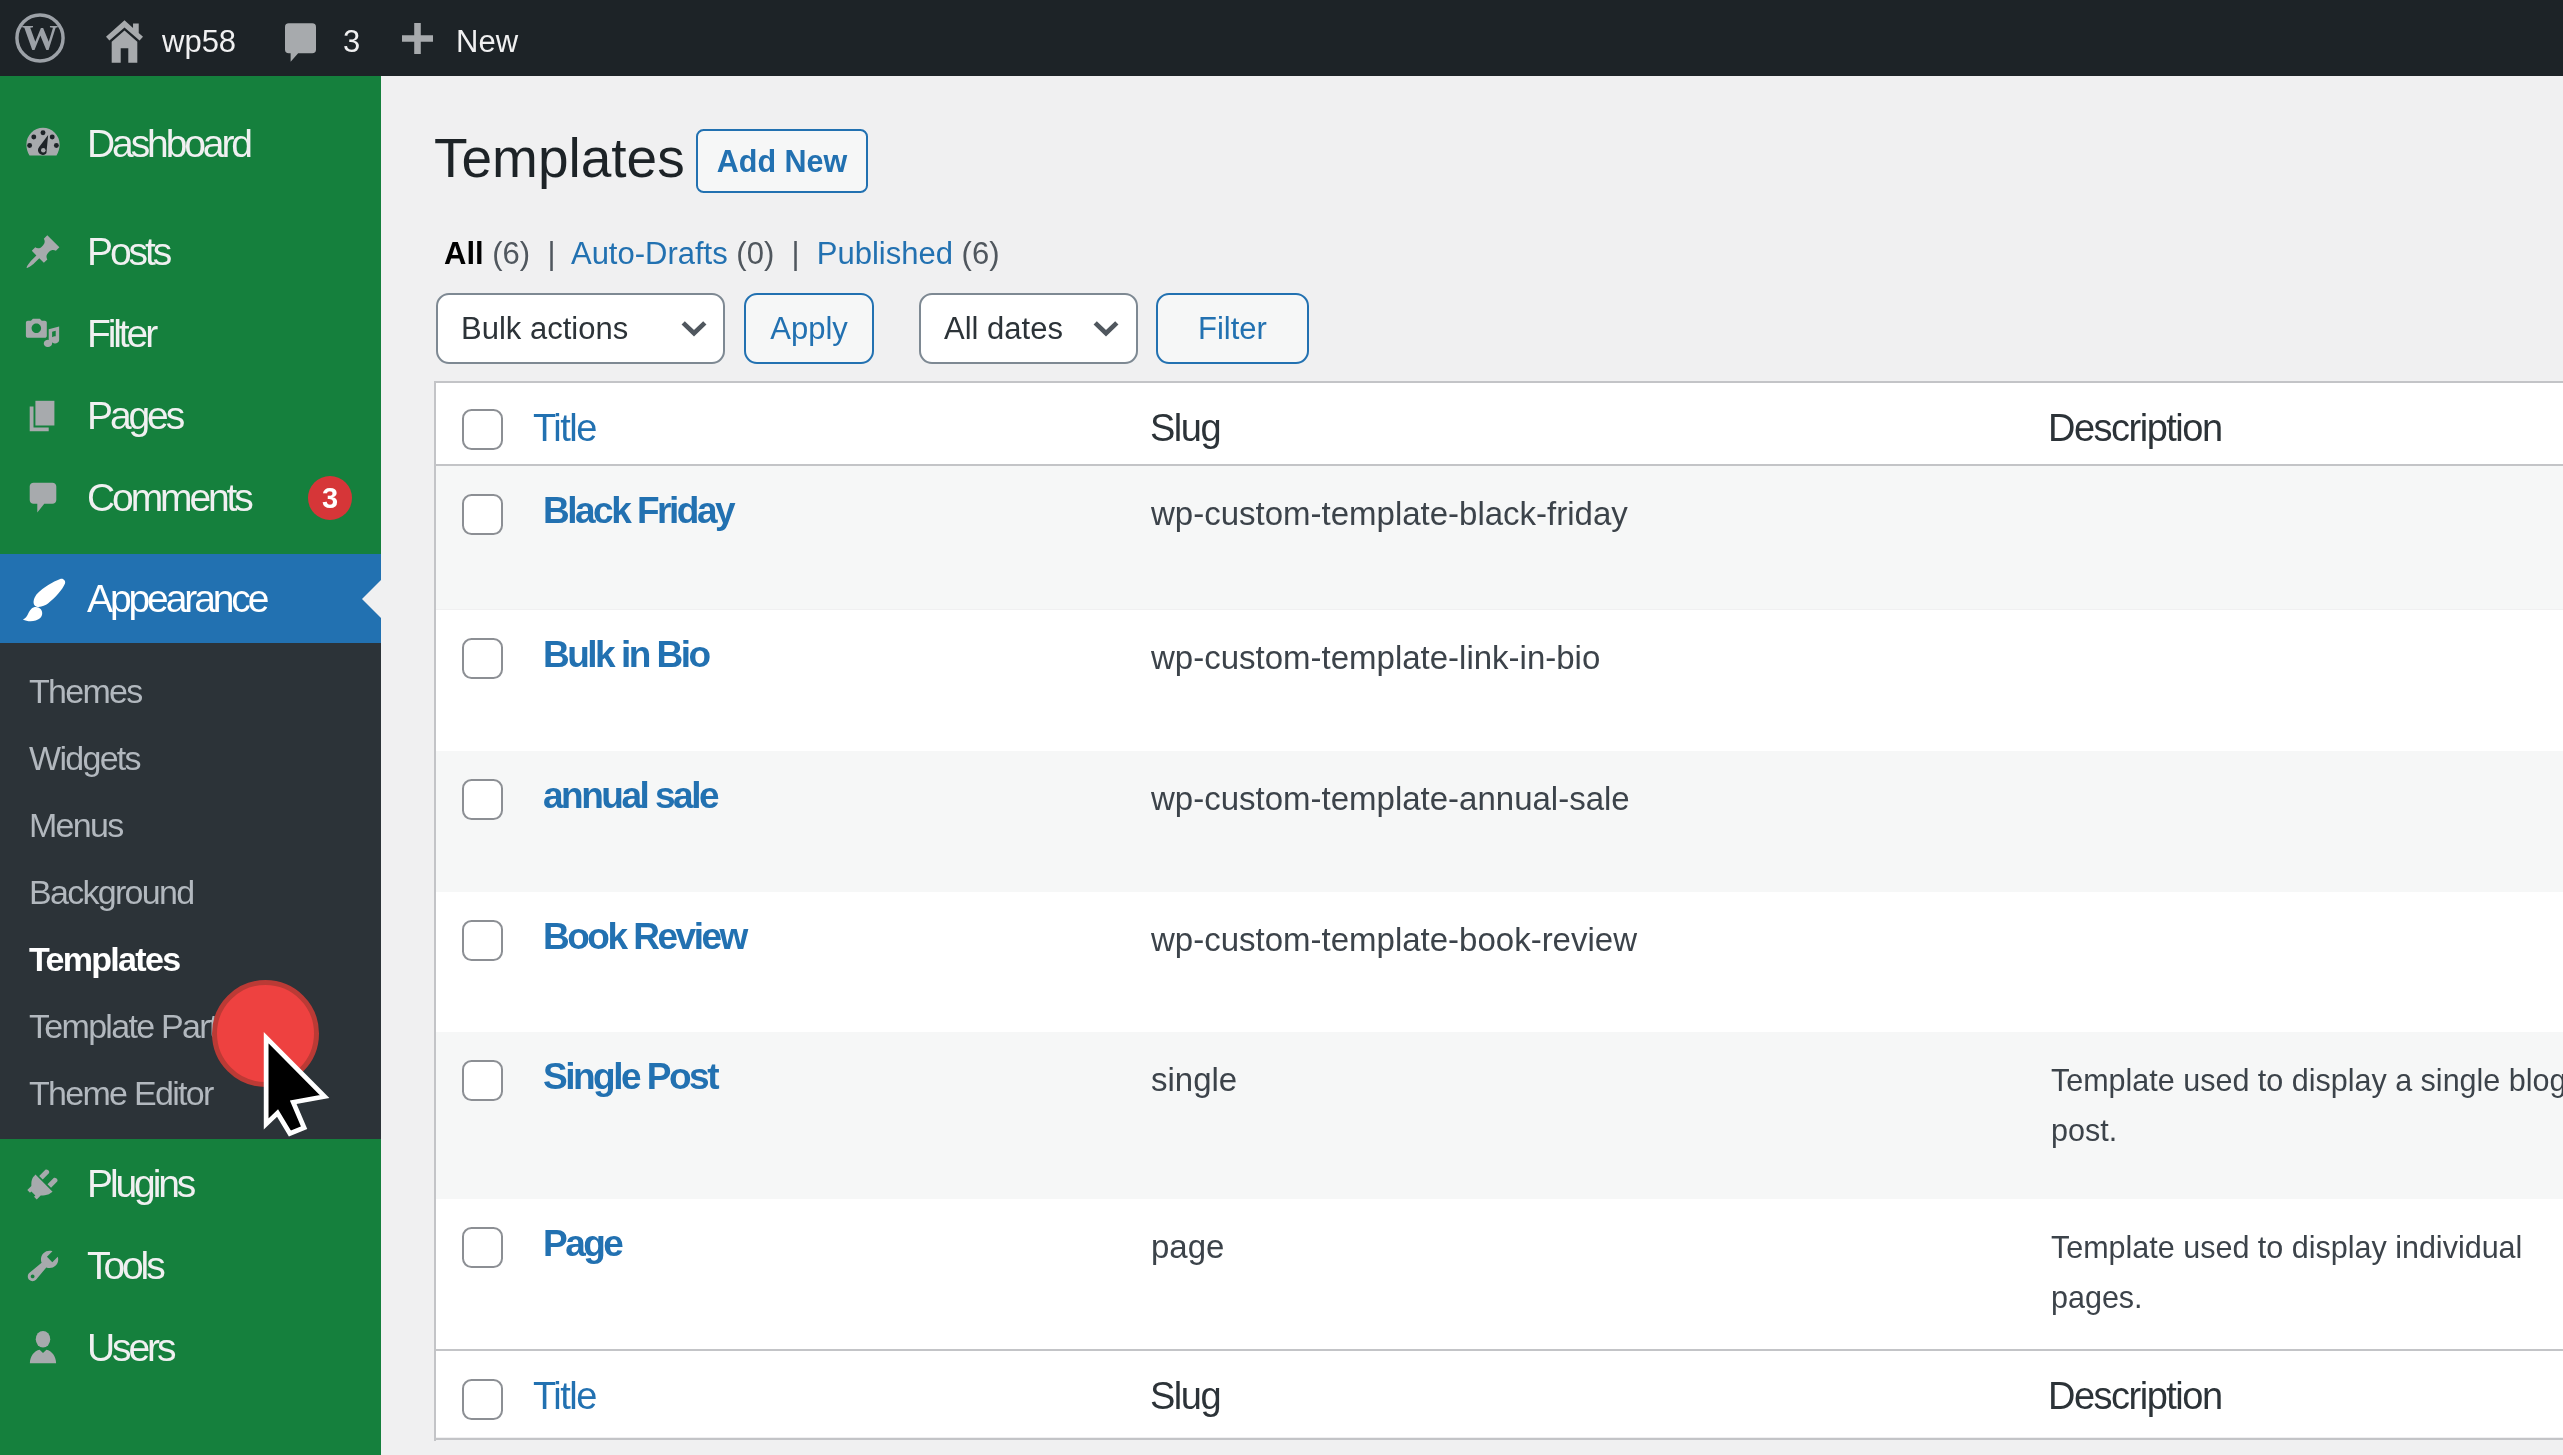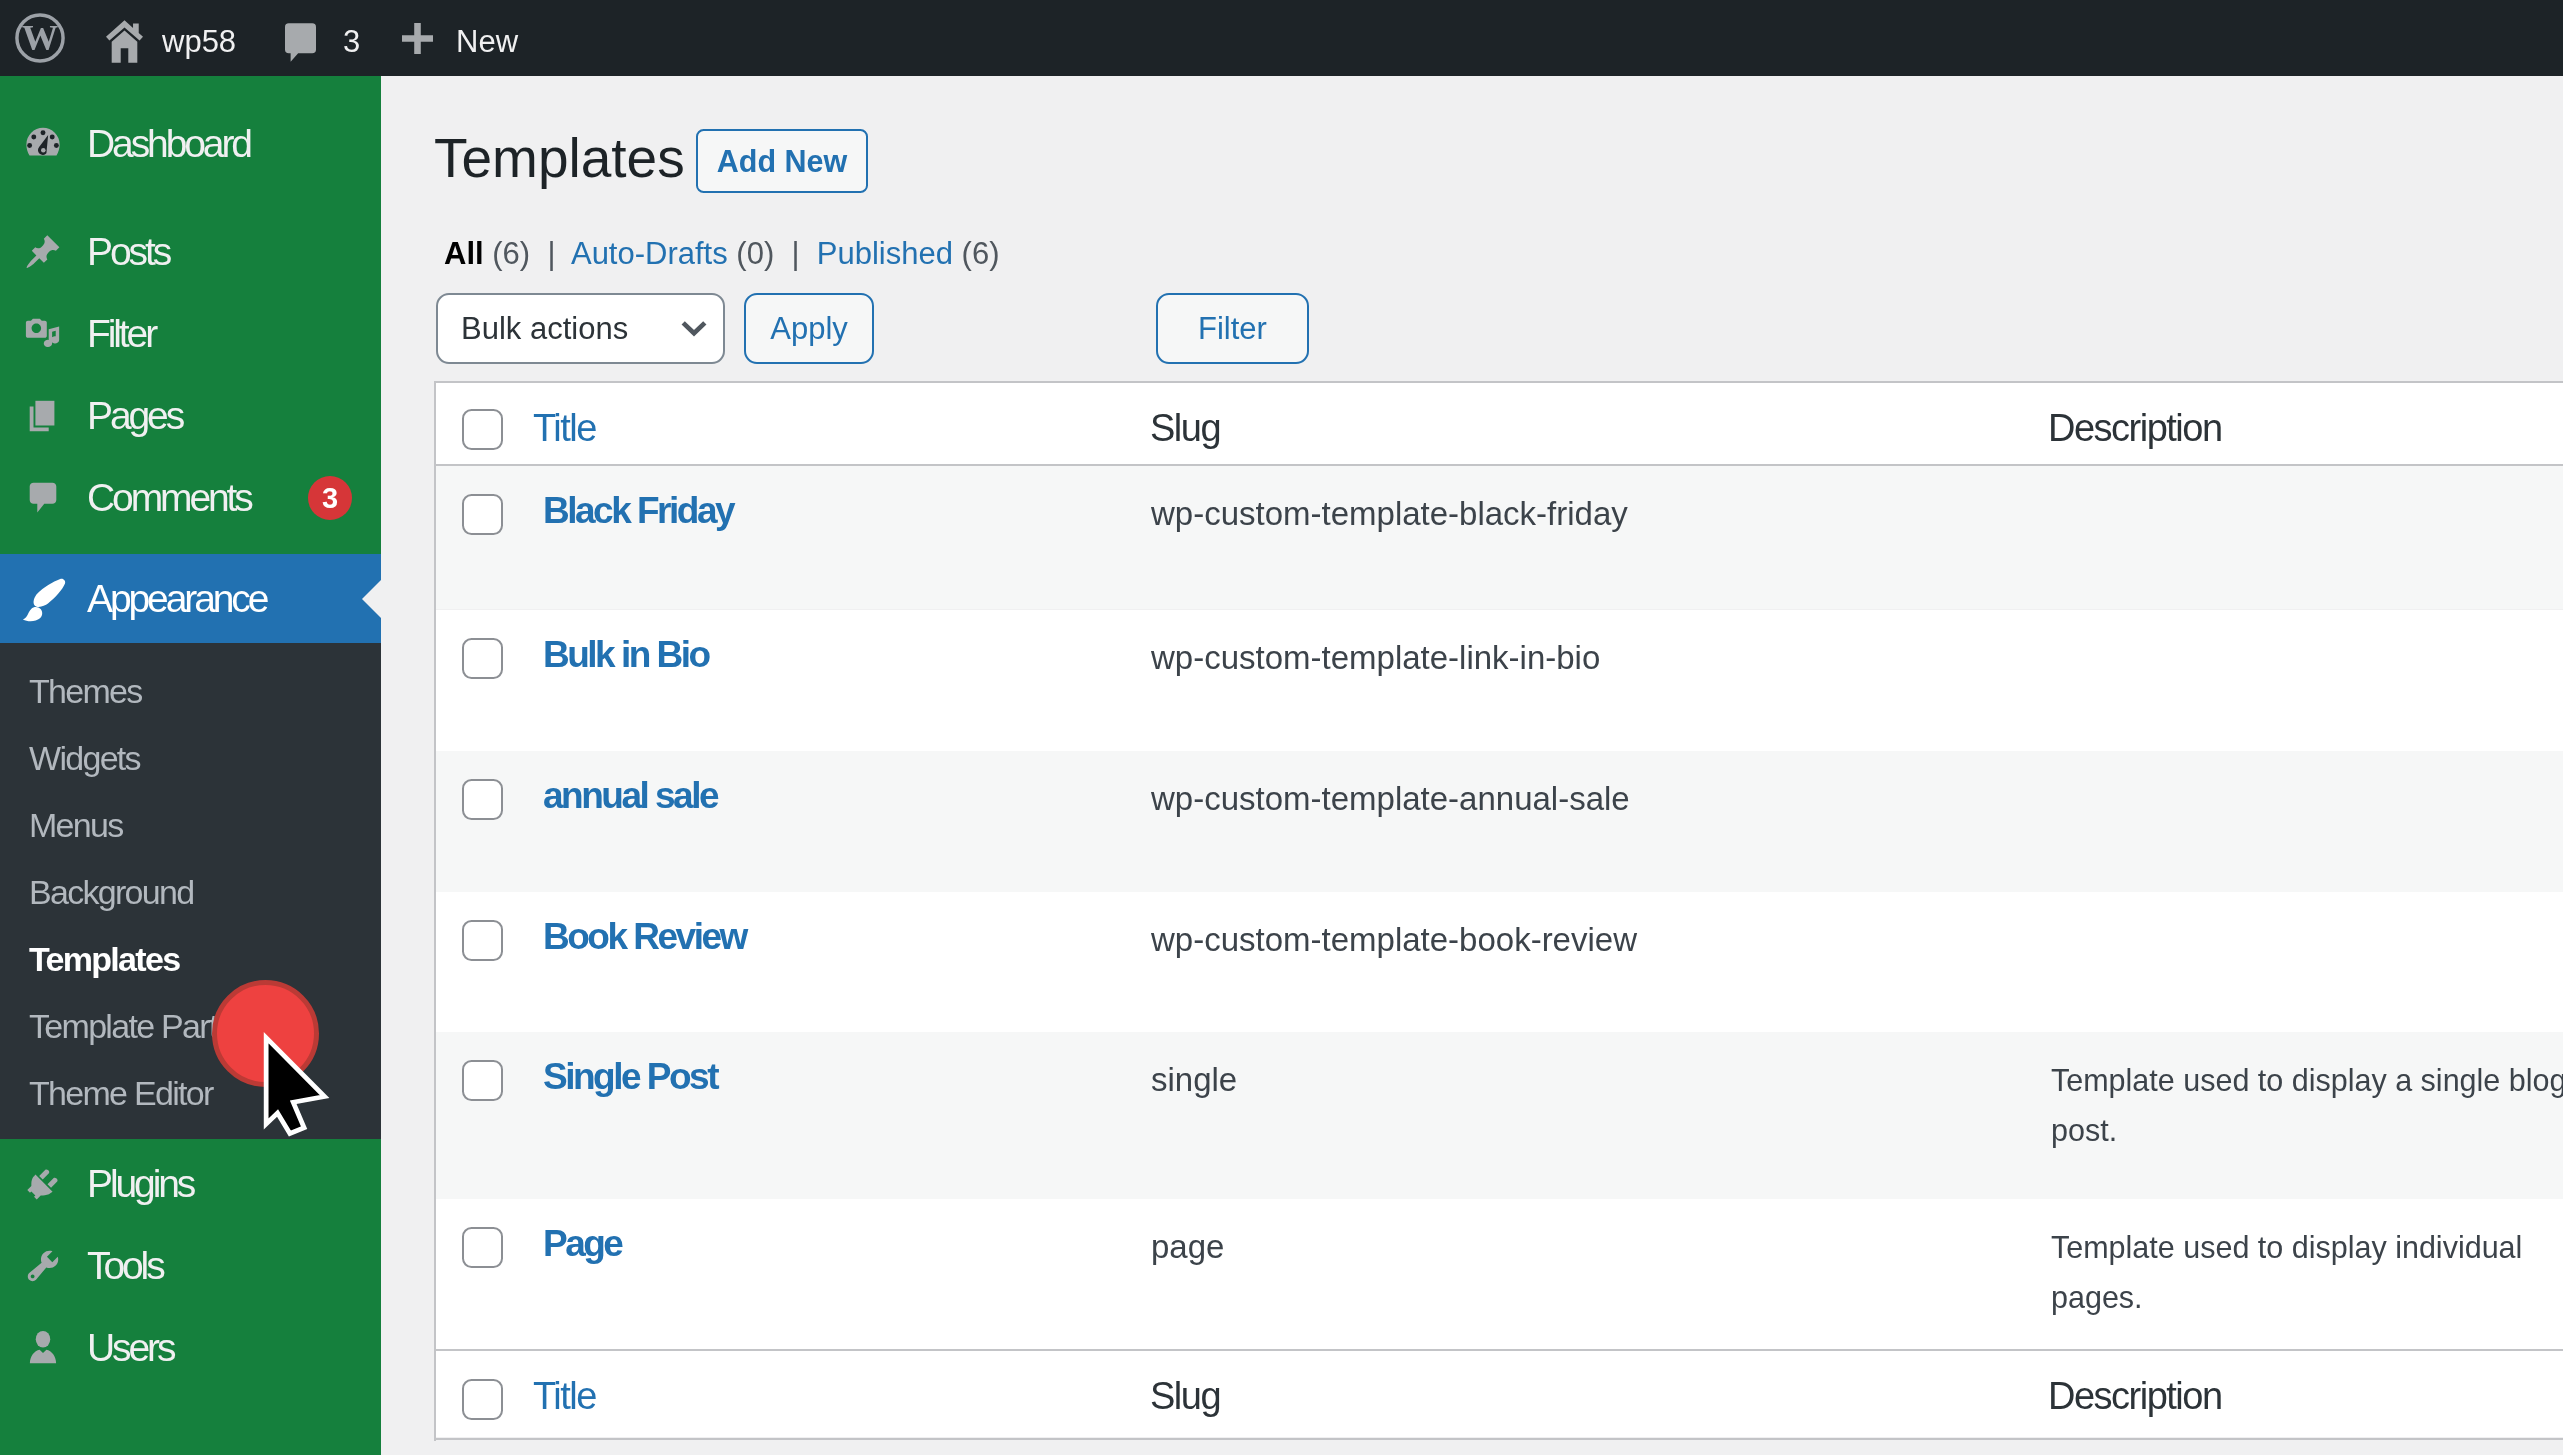--- a/index.html
+++ b/index.html
@@ -181,20 +181,26 @@
   <div id="addnew">Add New</div>
   <div id="subsub"><b>All</b> <span>(6)</span> <span class="sep">&nbsp;|&nbsp;</span> <a>Auto-Drafts</a> <span>(0)</span> <span class="sep">&nbsp;|&nbsp;</span> <a>Published</a> <span>(6)</span></div>
 
   <div class="ctrl select" id="bulk">
       <span class="t">Bulk actions</span>
     <svg class="chev" style="right:16px" viewBox="0 0 27 17">
         <path d="M2 2 L13.5 13 L25 2" fill="none" stroke="#50575e" stroke-width="5"></path>
       </svg>
   </div>
   <div class="ctrl btn" id="apply">Apply</div>
+  <div class="ctrl select" id="dates">
+      <span class="t">All dates</span>
+    <svg class="chev" style="right:17px" viewBox="0 0 27 17">
+        <path d="M2 2 L13.5 13 L25 2" fill="none" stroke="#50575e" stroke-width="5"></path>
+      </svg>
+  </div>
   <div class="ctrl btn" id="filter">Filter</div>
 
   <div id="tbl">
     <div class="hline" style="top:0"></div>
     <div class="trow" style="top:2.4px;height:81px">
       <span class="cb" style="top:26px"></span>
       <span class="coltitle" style="top:23px">Title</span>
       <span class="colslug" style="top:23px">Slug</span>
       <span class="coldesc" style="top:23px">Description</span>
     </div>

